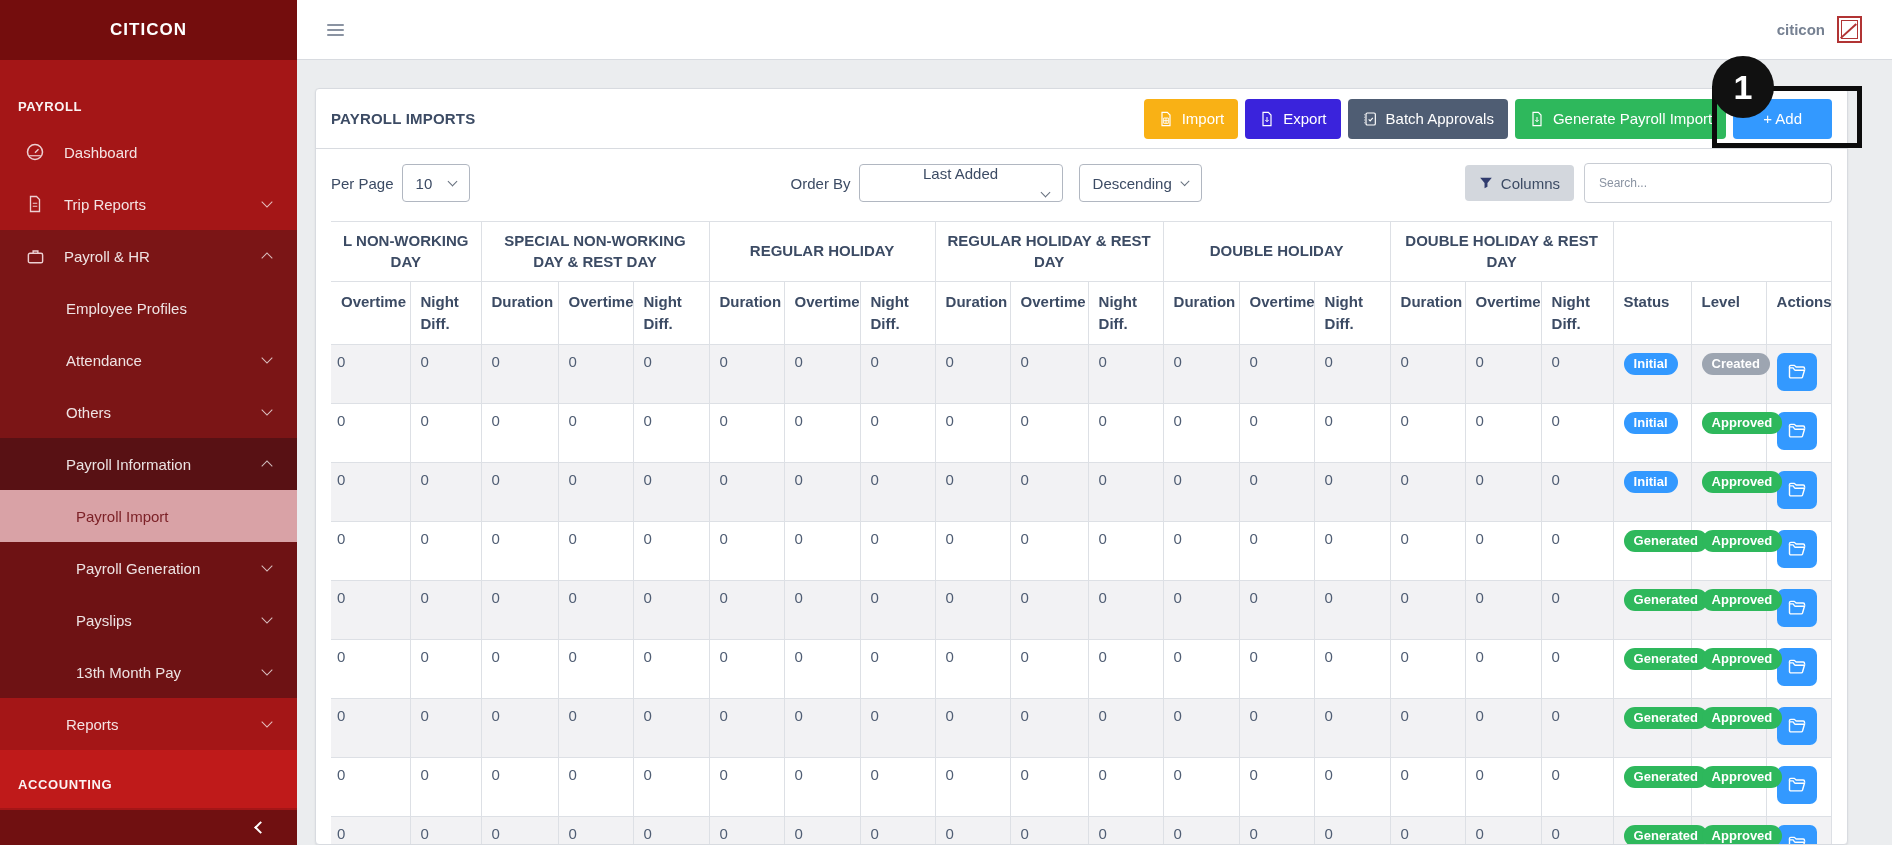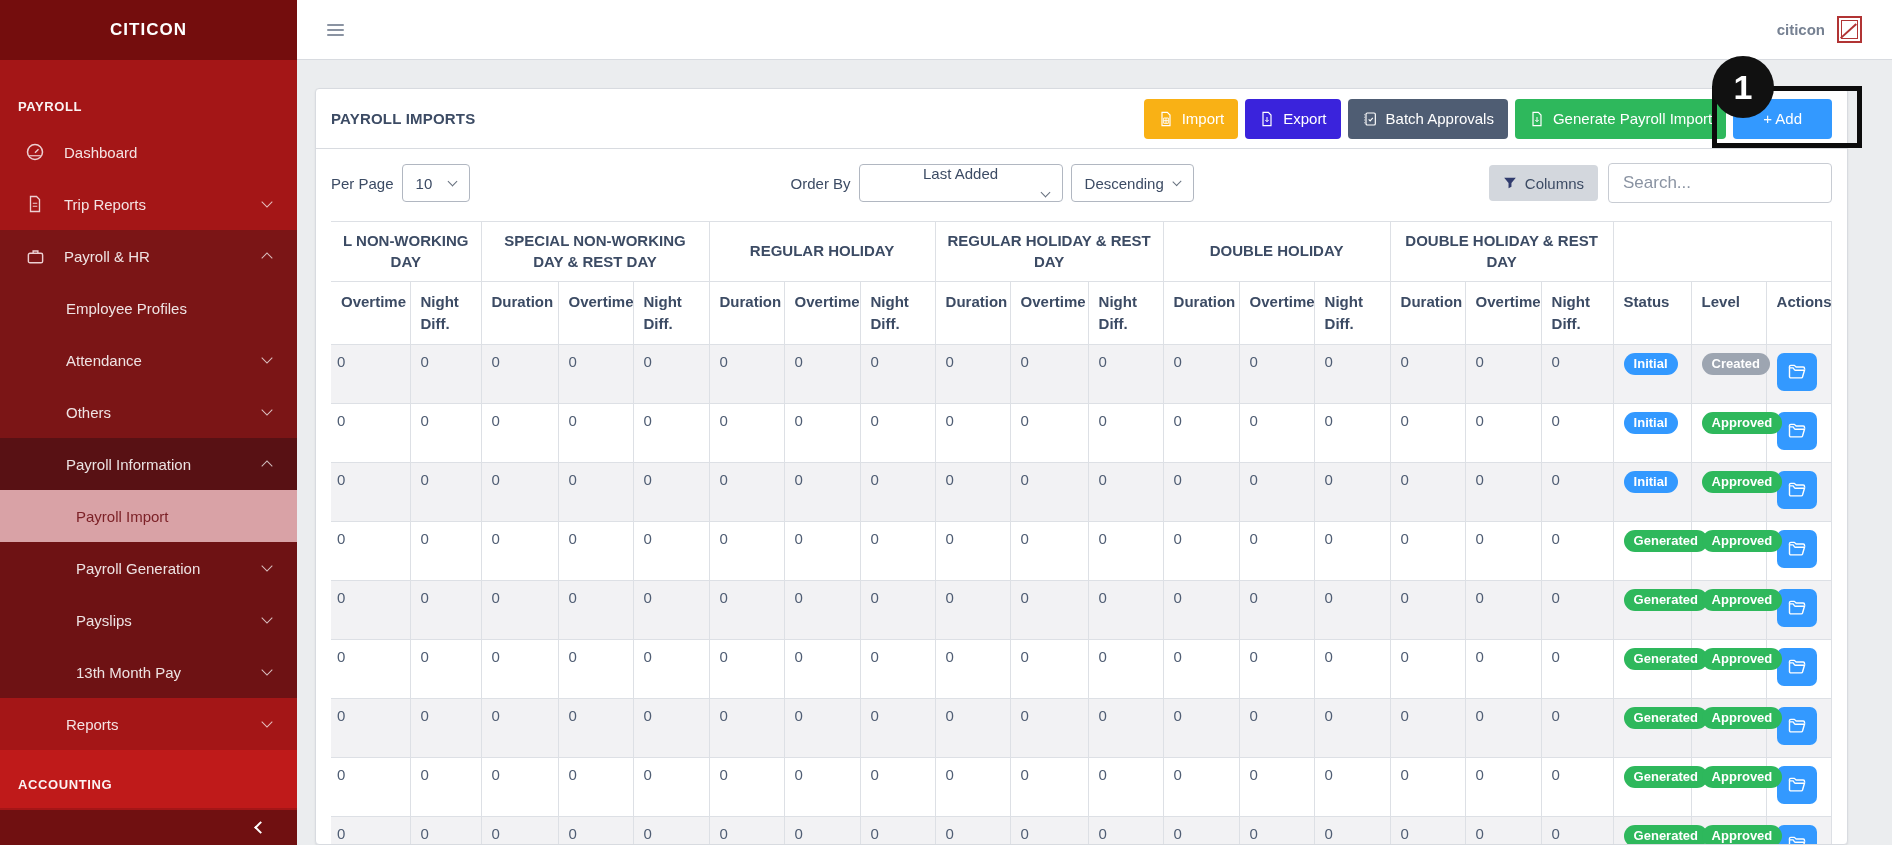--- a/index.html
+++ b/index.html
@@ -62,22 +62,22 @@
             padding:0 13px; font-size:15px; color:var(--text-dark); cursor:pointer; gap:10px; }
   .select .caret { width:7px; height:7px; border-right:1.6px solid #66707e; border-bottom:1.6px solid #66707e;
                    transform:rotate(45deg); margin-top:-3px; margin-left:auto; }
   .sel-perpage { width:68px;justify-content:space-between; }
   .sel-orderby { width:204px;flex-direction:column; }
   .sel-direction { width:123px; }
   .orderby-label { margin-left:321px; }
   .btn-columns { margin-left:auto; height:36px; background:#d3d7dd; border:none; border-radius:4px; color:var(--text-dark);
                  font-size:15px; font-family:inherit; display:flex; align-items:center; gap:8px; padding:0 14px; cursor:pointer; }
   .btn-columns svg { color:#313c6e; }
-  .search { width:224px; height:40px; margin-left:10px; border:1px solid #c8ccd3; border-radius:4px; padding:0 14px;
-            font-size:17px; font-family:inherit; color:var(--text-dark); outline:none; }
+  .search { width:248px; height:40px; margin-left:10px; border:1px solid #c8ccd3; border-radius:4px; padding:0 14px;
+            font-size:12px; font-family:inherit; color:var(--text-dark); outline:none; }
   .search::placeholder { color:#8a93a2; }
 
   
   .table-wrap { margin:4px 15px 0 15px; overflow:hidden; }
   table { border-collapse:collapse; table-layout:fixed; width:1500px; font-size:15px; }
   th, td { border:1px solid #dde0e5; }
   thead tr.groups th { height:60px; text-align:center; vertical-align:middle; font-weight:bold; color:var(--text-dark);
                        padding:6px 8px; line-height:1.35; }
   thead tr.cols th { height:58px; text-align:left; vertical-align:top; font-weight:bold; color:var(--text-dark);
                      padding:9px 10px; line-height:1.45; }
@@ -240,21 +240,21 @@
           <span class="ctl-label">Per Page</span>
           <div class="select sel-perpage">
             <span>10</span>
               <span class="caret"></span>
           </div>
           <span class="ctl-label orderby-label">Order By</span>
           <div class="select sel-orderby">
             <span>Last Added</span>
               <span class="caret"></span>
           </div>
-          <div class="select sel-direction" style="margin-left:8px">
+          <div class="select sel-direction" style="margin-left:16px">
             <span>Descending</span>
               <span class="caret"></span>
           </div>
           <button class="btn-columns">
             <svg width="14" height="14" viewBox="0 0 24 24">
                 <path fill="currentColor" d="M2 3h20l-7.5 9v6.5L9.5 21v-9z"></path>
               </svg>
             <span>Columns</span>
           </button>
           <input class="search" type="text" placeholder="Search..." style="">

